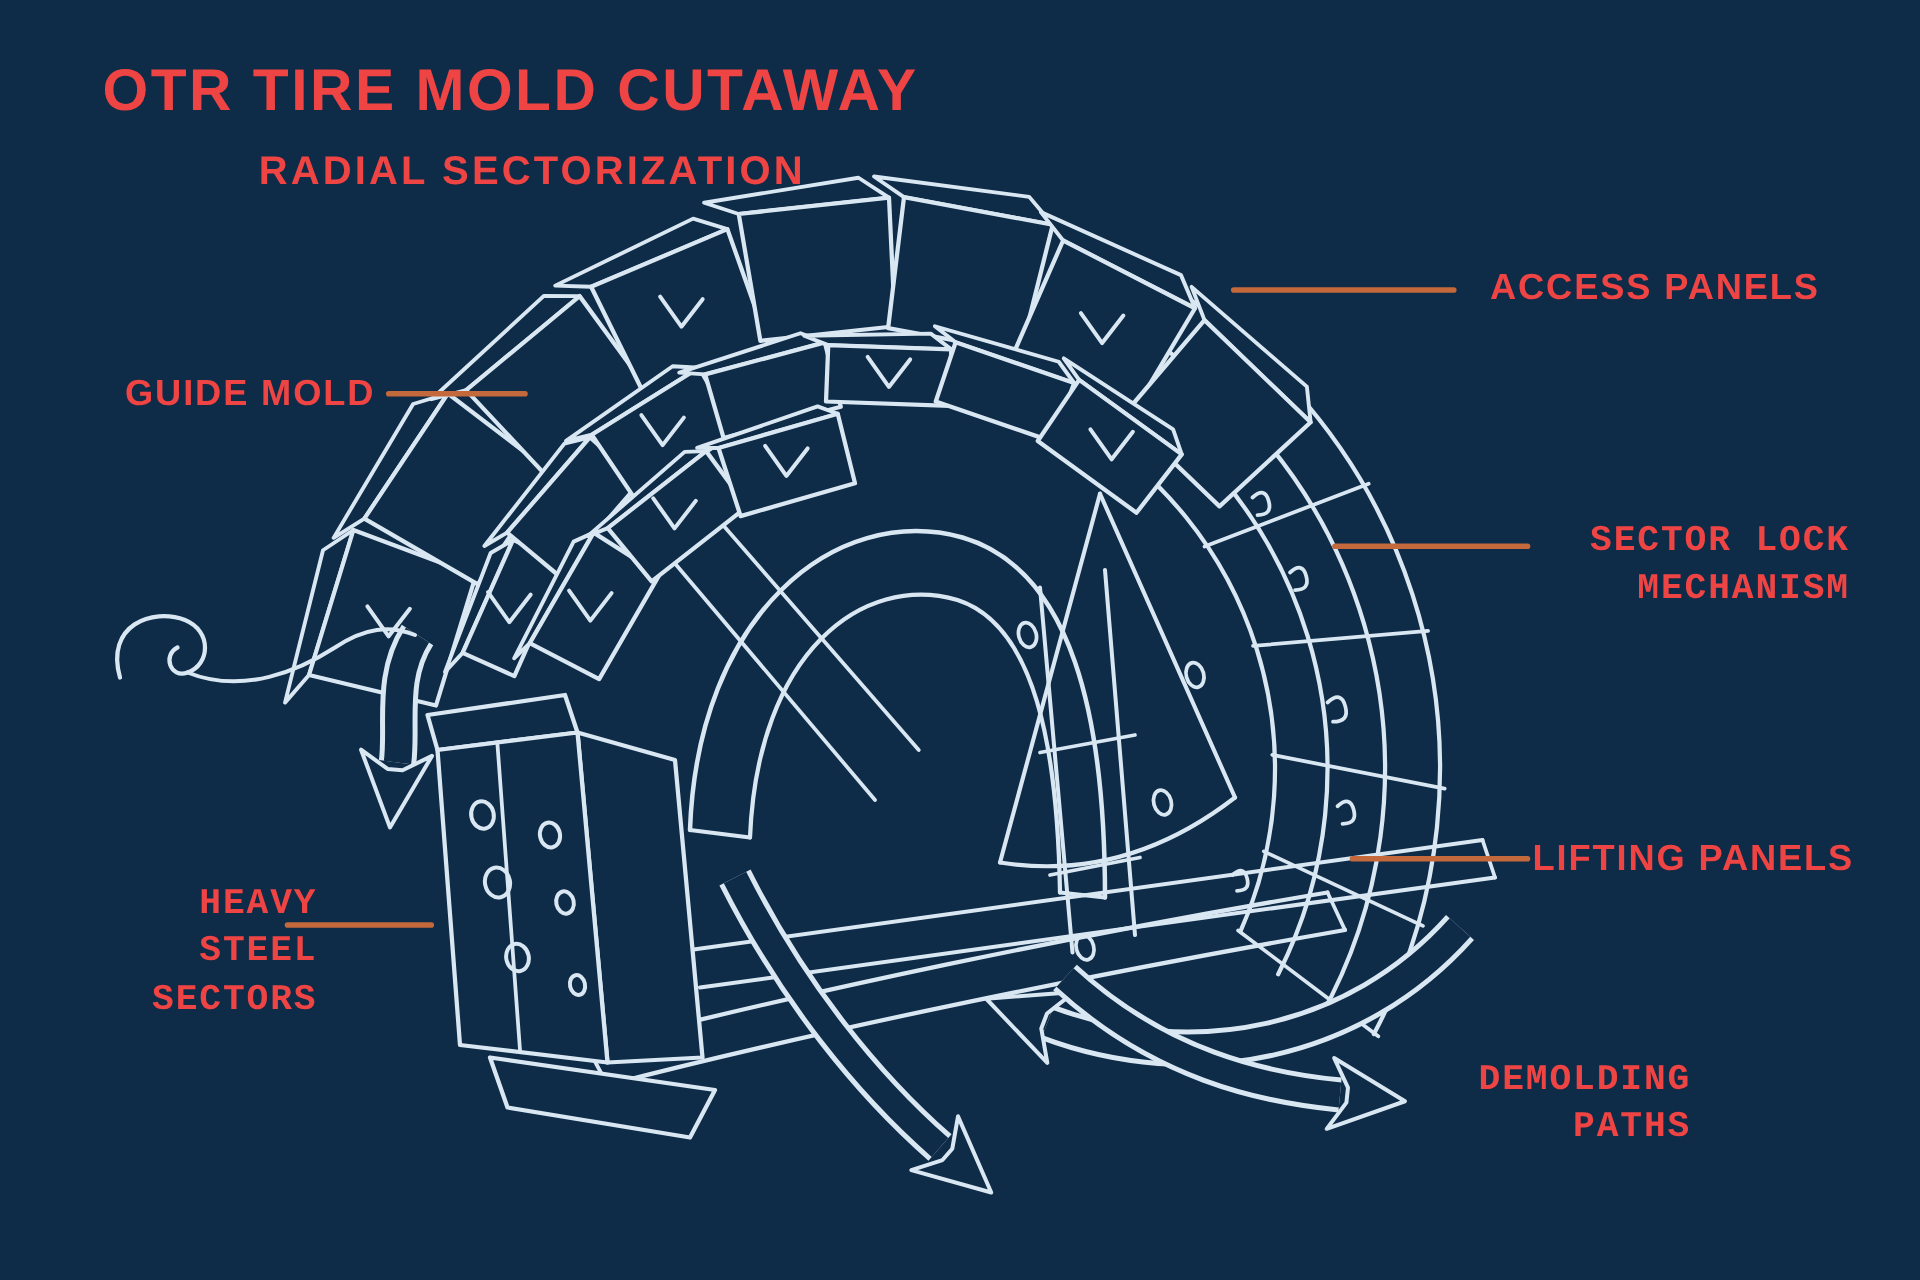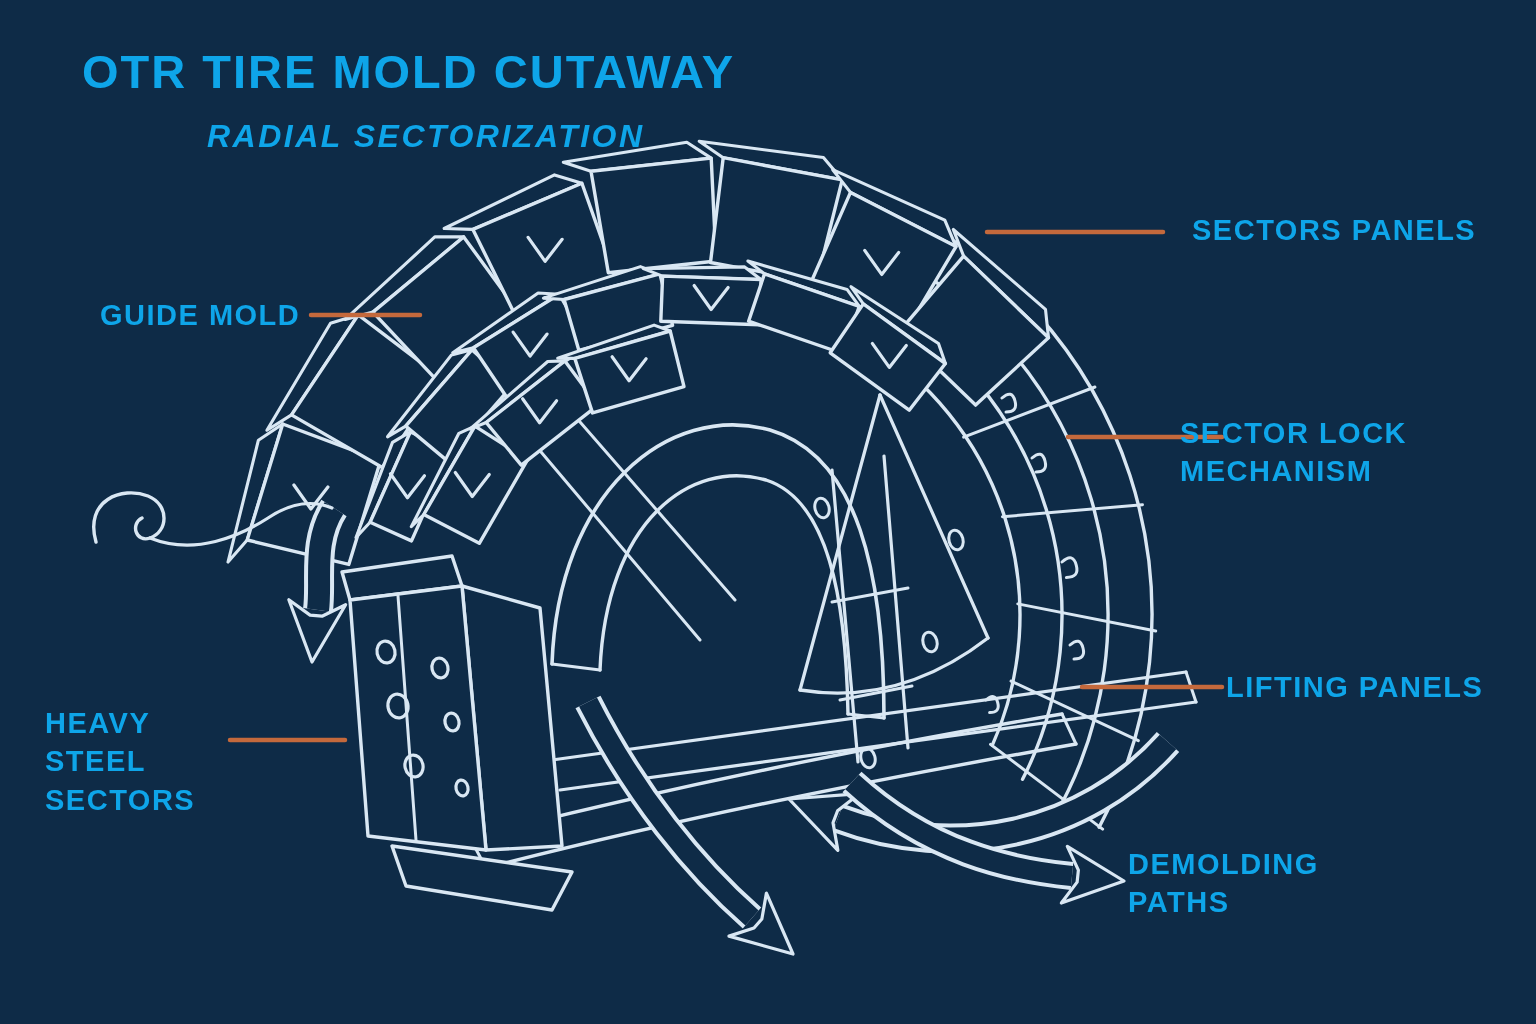--- a/index.html
+++ b/index.html
@@ -1,23 +1,23 @@
 <!DOCTYPE html>
 <html><head>
 <meta charset="utf-8">
 <style>
   html,body{margin:0;padding:0;}
   body{width:1536px;height:1024px;position:relative;overflow:hidden;
        background:#0e2b47;font-family:"Liberation Sans",sans-serif;}
   #art{position:absolute;left:0;top:0;}
-  .label{position:absolute;color:#0ea5e9;font-weight:bold;white-space:pre-line;}
+  .label{position:absolute;color:#ef4444;font-weight:bold;white-space:pre-line;}
   .title{font-size:47px;letter-spacing:2px;}
   .subtitle{font-size:32px;letter-spacing:2.5px;}
   .callout{font-size:29px;letter-spacing:1.5px;line-height:1.32;}
-  .center{text-align:left;}
+  .center{text-align:right;font-family:Liberation Mono, monospace;}
 </style>
 </head>
 <body>
 
 <svg id="art" width="1536" height="1024" viewBox="0 0 1536 1024">
     <path d="M898.143758348663,208.74509107277652 A452,452 0 0 1 1099.092311972235,827.2011463792227" fill="none" stroke="#d9e7f3" stroke-width="3.4" stroke-linecap="round" stroke-linejoin="round"></path>
     <path d="M885.2281238937351,251.4693381311459 A408,408 0 0 1 1053.338364744051,819" fill="none" stroke="#d9e7f3" stroke-width="3.4" stroke-linecap="round" stroke-linejoin="round"></path>
     <path d="M875.5010825291738,298.3876660155386 A362,362 0 0 1 1022.5443617561891,779.344560905716" fill="none" stroke="#d9e7f3" stroke-width="3.4" stroke-linecap="round" stroke-linejoin="round"></path>
     <path d="M864.8121839712173,340.70646377532404 A320,320 0 0 1 992.3345464456322,745.155725784256" fill="none" stroke="#d9e7f3" stroke-width="3.4" stroke-linecap="round" stroke-linejoin="round"></path>
     <path d="M904.4064598803195,371.39786708816496 L1016.7642169293024,286.9810510455748" fill="none" stroke="#d9e7f3" stroke-width="3" stroke-linecap="round" stroke-linejoin="round"></path>
@@ -127,24 +127,24 @@
     <path d="M96,542 C84,500 122,486 148,496 C170,505 168,532 150,538 C136,543 130,524 142,518" fill="none" stroke="#d9e7f3" stroke-width="3.4" stroke-linecap="round" stroke-linejoin="round"></path>
     <path d="M150,538 C195,556 240,536 268,518 C292,502 312,500 332,508" fill="none" stroke="#d9e7f3" stroke-width="3.2" stroke-linecap="round" stroke-linejoin="round"></path>
     <line x1="987" y1="232" x2="1163" y2="232" stroke="#c4693c" stroke-width="4.5" stroke-linecap="round"></line>
     <line x1="311" y1="315" x2="420" y2="315" stroke="#c4693c" stroke-width="4.5" stroke-linecap="round"></line>
     <line x1="1068" y1="437" x2="1222" y2="437" stroke="#c4693c" stroke-width="4.5" stroke-linecap="round"></line>
     <line x1="1082" y1="687" x2="1222" y2="687" stroke="#c4693c" stroke-width="4.5" stroke-linecap="round"></line>
     <line x1="230" y1="740" x2="345" y2="740" stroke="#c4693c" stroke-width="4.5" stroke-linecap="round"></line>
   </svg>
 
 <div class="label title" style="left:82px;top:44px;">OTR TIRE MOLD CUTAWAY</div>
-<div class="label subtitle" style="left:207px;top:118px;font-style:italic;">RADIAL SECTORIZATION</div>
+<div class="label subtitle" style="left:207px;top:118px;">RADIAL SECTORIZATION</div>
 
-<div class="label callout" style="left:1192px;top:211px;">SECTORS PANELS</div>
+<div class="label callout" style="left:1192px;top:211px;">ACCESS PANELS</div>
 <div class="label callout" style="left:100px;top:296px;">GUIDE MOLD</div>
 <div class="label callout center" style="left:1180px;top:414px;width:300px;">SECTOR LOCK
 MECHANISM</div>
 <div class="label callout" style="left:1226px;top:668px;">LIFTING PANELS</div>
-<div class="label callout center" style="left:45px;top:704px;width:190px;">HEAVY
+<div class="label callout center" style="left:64px;top:704px;width:190px;">HEAVY
 STEEL
 SECTORS</div>
 <div class="label callout center" style="left:1128px;top:845px;width:225px;">DEMOLDING
 PATHS</div>
 
 </body></html>

